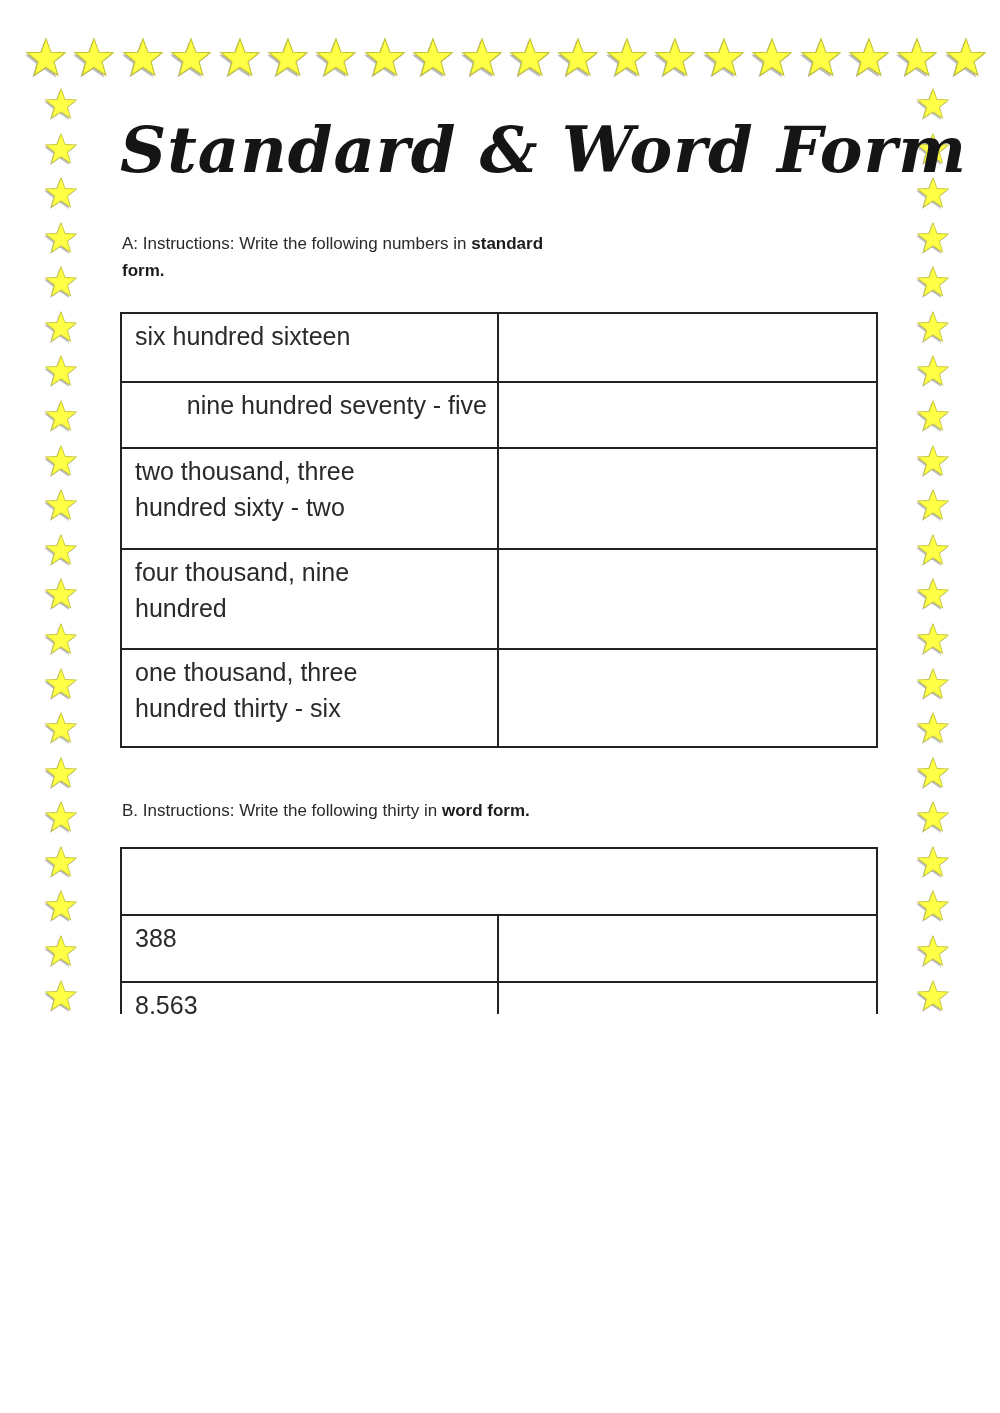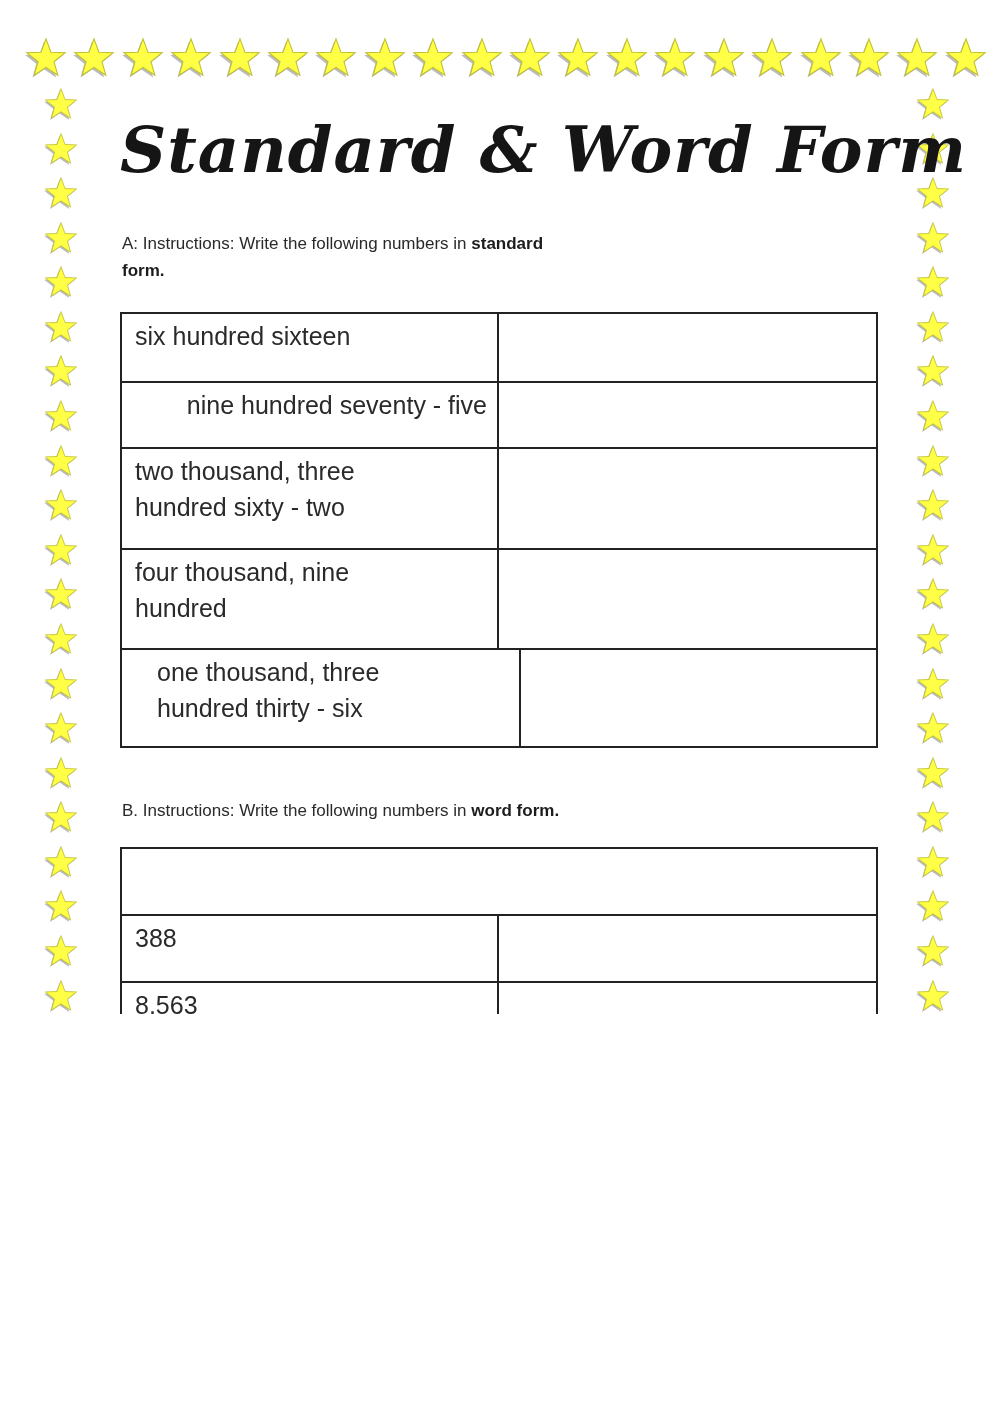--- a/index.html
+++ b/index.html
@@ -59,21 +59,21 @@
     background: #ffffff;
   }
   .table-a { top: 312px; }
   .table-b { top: 847px; }
   .wrow { display: flex; border-bottom: 2px solid #222222; }
   .wrow:last-child { border-bottom: none; }
   .table-a .wrow:nth-child(1) { height: 69px; }
   .table-a .wrow:nth-child(2) { height: 66px; text-align: right; }
   .table-a .wrow:nth-child(3) { height: 101px; justify-content: center; }
   .table-a .wrow:nth-child(4) { height: 100px; }
-  .table-a .wrow:nth-child(5) { height: 96px; padding-left: 22px; }
+  .table-a .wrow:nth-child(5) { height: 96px; }
   .table-b .wrow { height: 67px; }
   .cell { height: 100%; }
   .cell-prompt {
     width: 377px;
     border-right: 2px solid #222222;
     padding: 5px 10px 5px 13px;
     font-size: 25px;
     line-height: 1.42;
     white-space: pre-line;
     color: #2a2a2a;
@@ -699,21 +699,21 @@
 hundred</div>
       <div class="cell cell-answer"></div>
     </div>
     <div class="wrow">
       <div class="cell cell-prompt">one thousand, three
 hundred thirty - six</div>
       <div class="cell cell-answer"></div>
     </div>
   </div>
 
-  <p class="instr instr-b"><span>B. Instructions: Write the following numbers in </span><b>word form.</b></p>
+  <p class="instr instr-b"><span>B. Instructions: Write the following thirty in </span><b>word form.</b></p>
 
   <div class="wtable table-b">
     <div class="wrow">
       <div class="cell cell-answer"></div>
     </div>
     <div class="wrow">
       <div class="cell cell-prompt">388</div>
       <div class="cell cell-answer"></div>
     </div>
     <div class="wrow">

